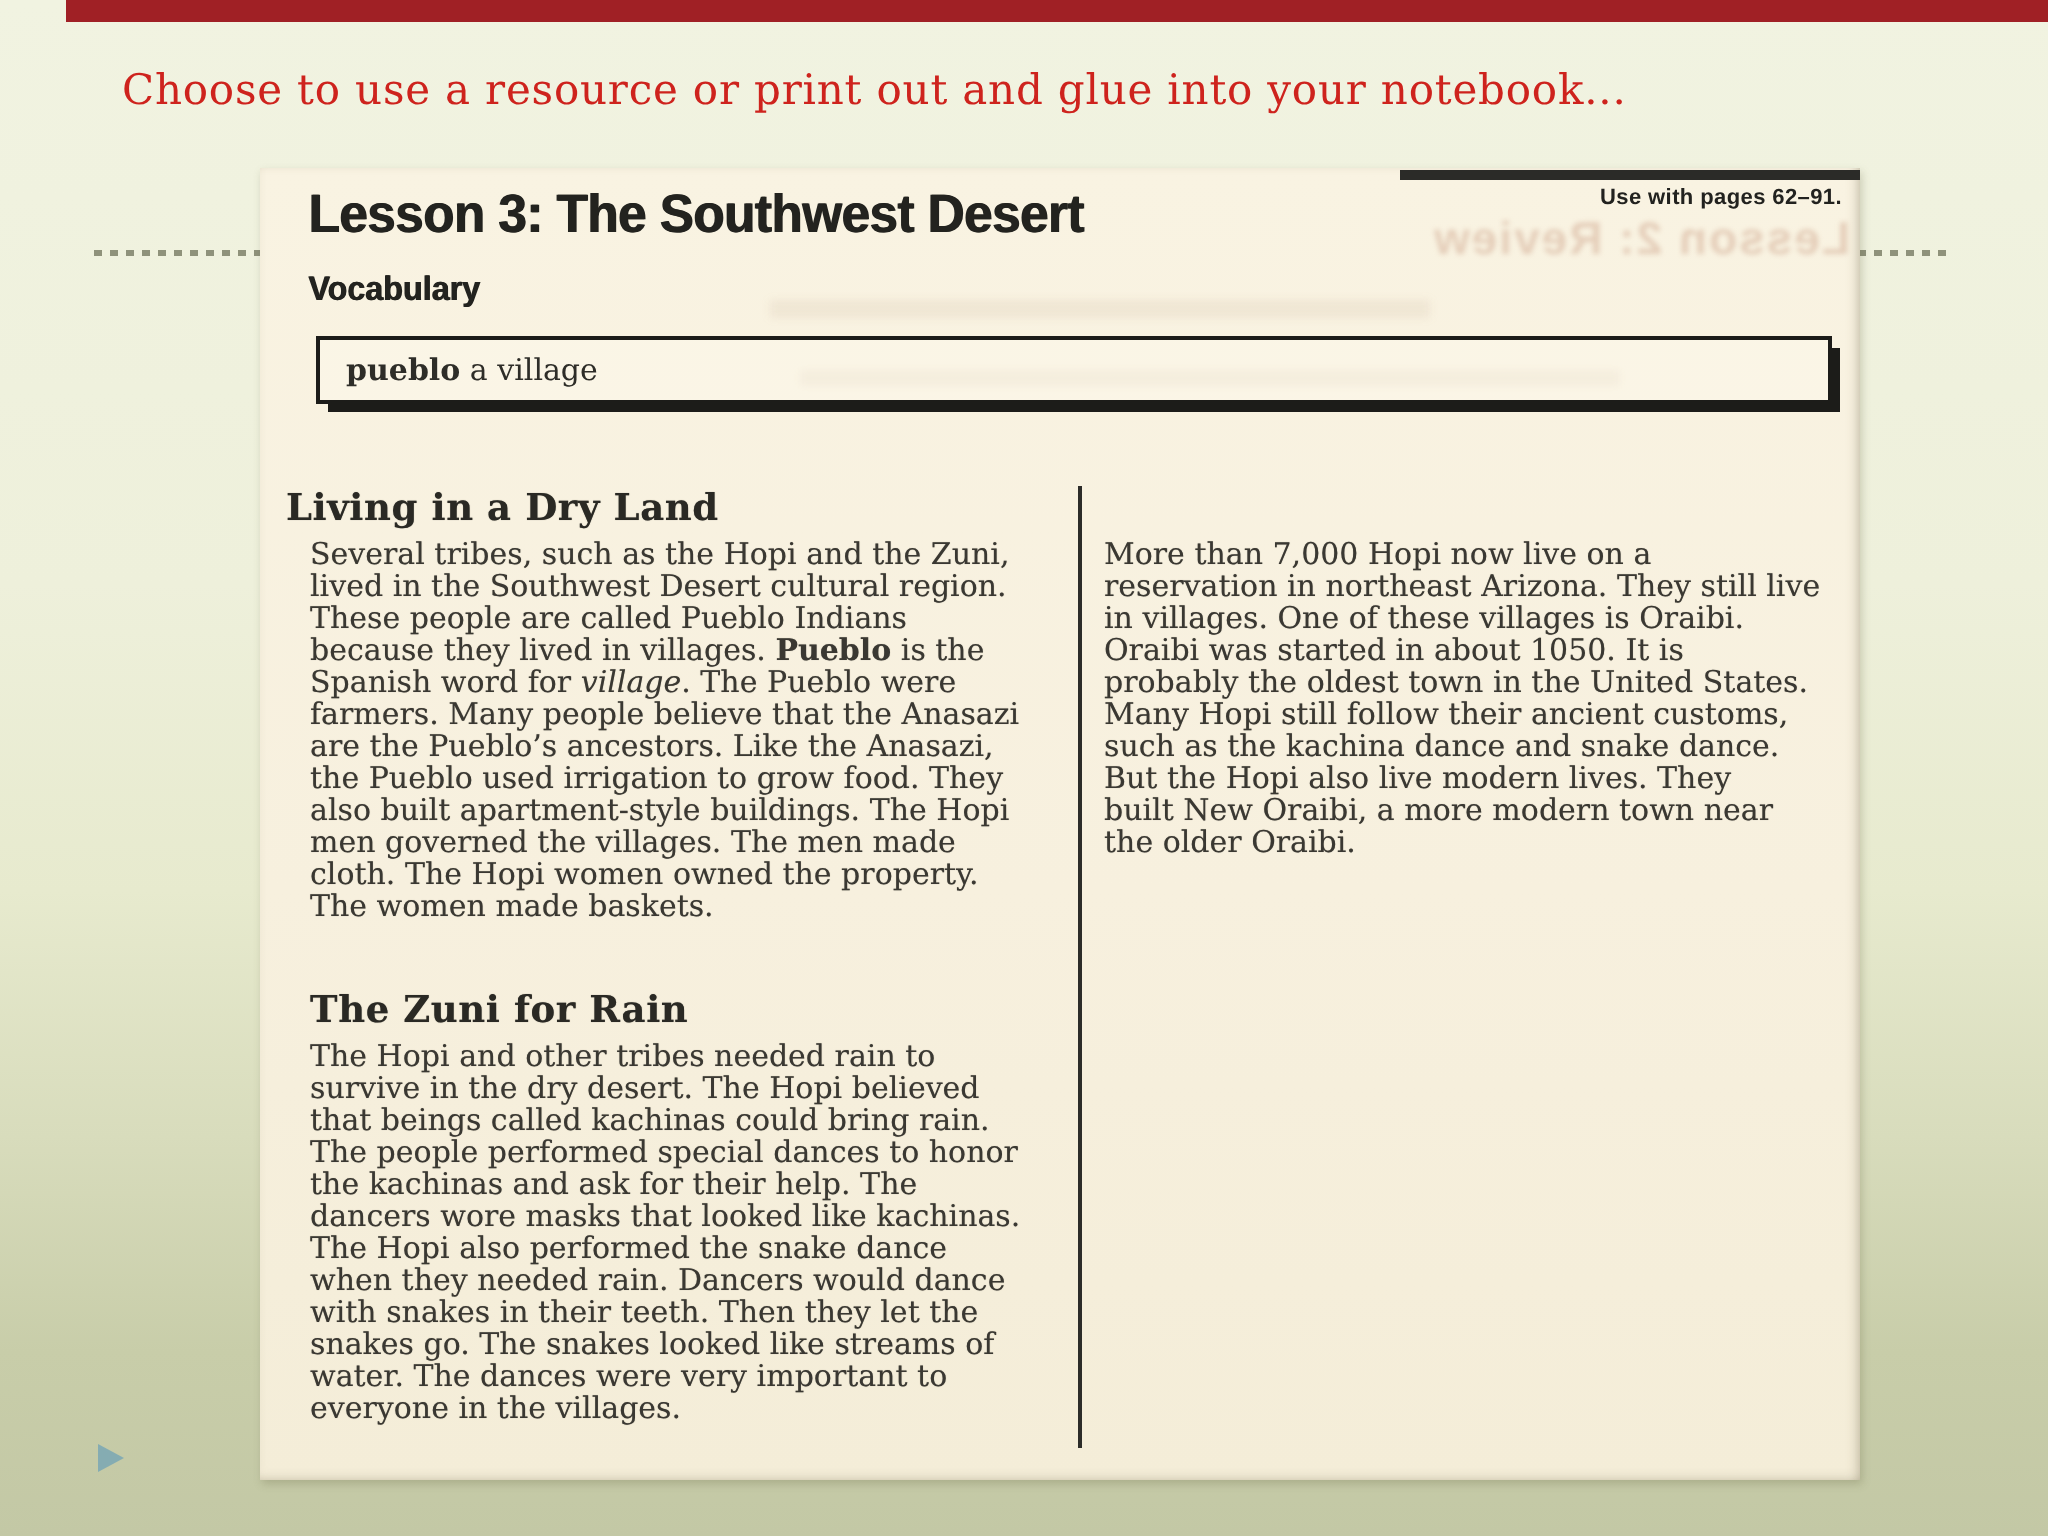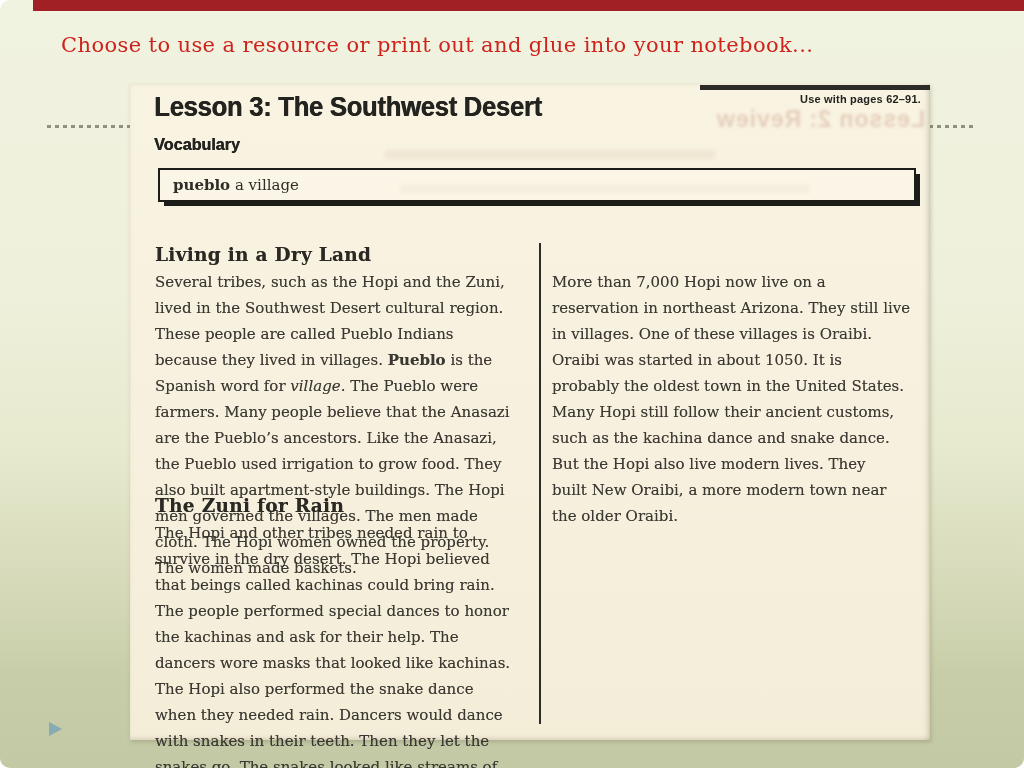--- a/index.html
+++ b/index.html
@@ -1,18 +1,18 @@
 <!DOCTYPE html>
 <html><head>
 <meta charset="utf-8">
 <style>
   html,body{margin:0;padding:0;}
   body{width:1024px;height:768px;overflow:hidden;font-family:"Liberation Sans",sans-serif;}
   .slide{position:relative;width:1024px;height:768px;
-    background:linear-gradient(180deg,#f1f3e1 0%,#eef0db 38%,#e7eace 58%,#d8dcbc 74%,#c8cda9 88%,#c3c8a5 100%);border-radius:10px;}
+    background:linear-gradient(180deg,#f1f3e1 0%,#eef0db 38%,#e7eace 58%,#d8dcbc 74%,#c8cda9 88%,#c3c8a5 100%);}
   
   .accent-bar{position:absolute;left:33px;top:0;width:991px;height:11px;background:#a02025;}
   
   .caption{position:absolute;left:61px;top:33px;font-family:"DejaVu Serif",serif;
     font-size:21px;letter-spacing:.4px;color:#ce231d;white-space:nowrap;}
   
   .dotted{position:absolute;top:125px;height:3px;
     background:repeating-linear-gradient(90deg,#8f927b 0 4px,transparent 4px 8px);}
   .dotted.left{left:47px;width:83px;}
   .dotted.right{left:929px;width:44px;}
@@ -31,21 +31,21 @@
     text-shadow:.6px 0 0 #23231f;}
   .ws-vocab-label{position:absolute;left:24px;top:51px;font-size:17px;font-weight:800;color:#23231f;
     transform:scaleX(.95);transform-origin:left top;text-shadow:.5px 0 0 #23231f;}
   .vocab-box{position:absolute;left:28px;top:84px;width:758px;height:34px;border:2px solid #1c1c19;
     box-shadow:5px 5px 0 -1px #1c1c19;background:rgba(255,252,240,.35);}
   .vocab-text{position:absolute;left:13px;top:6px;font-family:"DejaVu Serif",serif;font-size:15px;color:#2e2d28;text-align:center;}
   .vocab-term{font-weight:bold;}
   .col-divider{position:absolute;left:409px;top:159px;width:2px;height:481px;background:#2c2c29;}
   .section-h{position:absolute;font-family:"DejaVu Serif",serif;font-weight:bold;font-size:18.5px;
     color:#2a2924;letter-spacing:.3px;white-space:nowrap;text-shadow:0 0 .4px rgba(40,38,30,.6);}
-  .body-text{position:absolute;font-family:"DejaVu Serif",serif;font-size:15px;line-height:26px;
+  .body-text{position:absolute;font-family:"DejaVu Serif",serif;font-size:15px;line-height:16px;
     color:#3a3832;white-space:pre-line;text-shadow:0 0 .4px rgba(45,42,34,.45);}
   .b{font-weight:bold;}
   .i{font-style:italic;}
   
   .nav-arrow{position:absolute;left:49px;top:722px;width:0;height:0;cursor:pointer;
     border-top:7px solid transparent;border-bottom:7px solid transparent;border-left:13px solid #7fa9b3;opacity:.92;}
 </style>
 </head>
 <body>
 
@@ -68,21 +68,21 @@
 
     <div class="ws-title">Lesson 3: The Southwest Desert</div>
     <div class="ws-vocab-label">Vocabulary</div>
 
     <div class="vocab-box">
       <div class="vocab-text"><span class="vocab-term">pueblo</span><span> a village</span></div>
     </div>
 
     <div class="col-divider"></div>
 
-    <div class="section-h" style="left:25px;top:160px;text-align:right;">Living in a Dry Land</div>
+    <div class="section-h" style="left:13px;top:160px;text-align:right;">Living in a Dry Land</div>
     <div class="body-text" style="left:25px;top:185px;width:382px;"><span>Several tribes, such as the Hopi and the Zuni,
 lived in the Southwest Desert cultural region.
 These people are called Pueblo Indians
 because they lived in villages. </span><span class="b">Pueblo</span><span> is the
 Spanish word for </span><span class="i">village</span><span>. The Pueblo were
 farmers. Many people believe that the Anasazi
 are the Pueblo’s ancestors. Like the Anasazi,
 the Pueblo used irrigation to grow food. They
 also built apartment-style buildings. The Hopi
 men governed the villages. The men made

